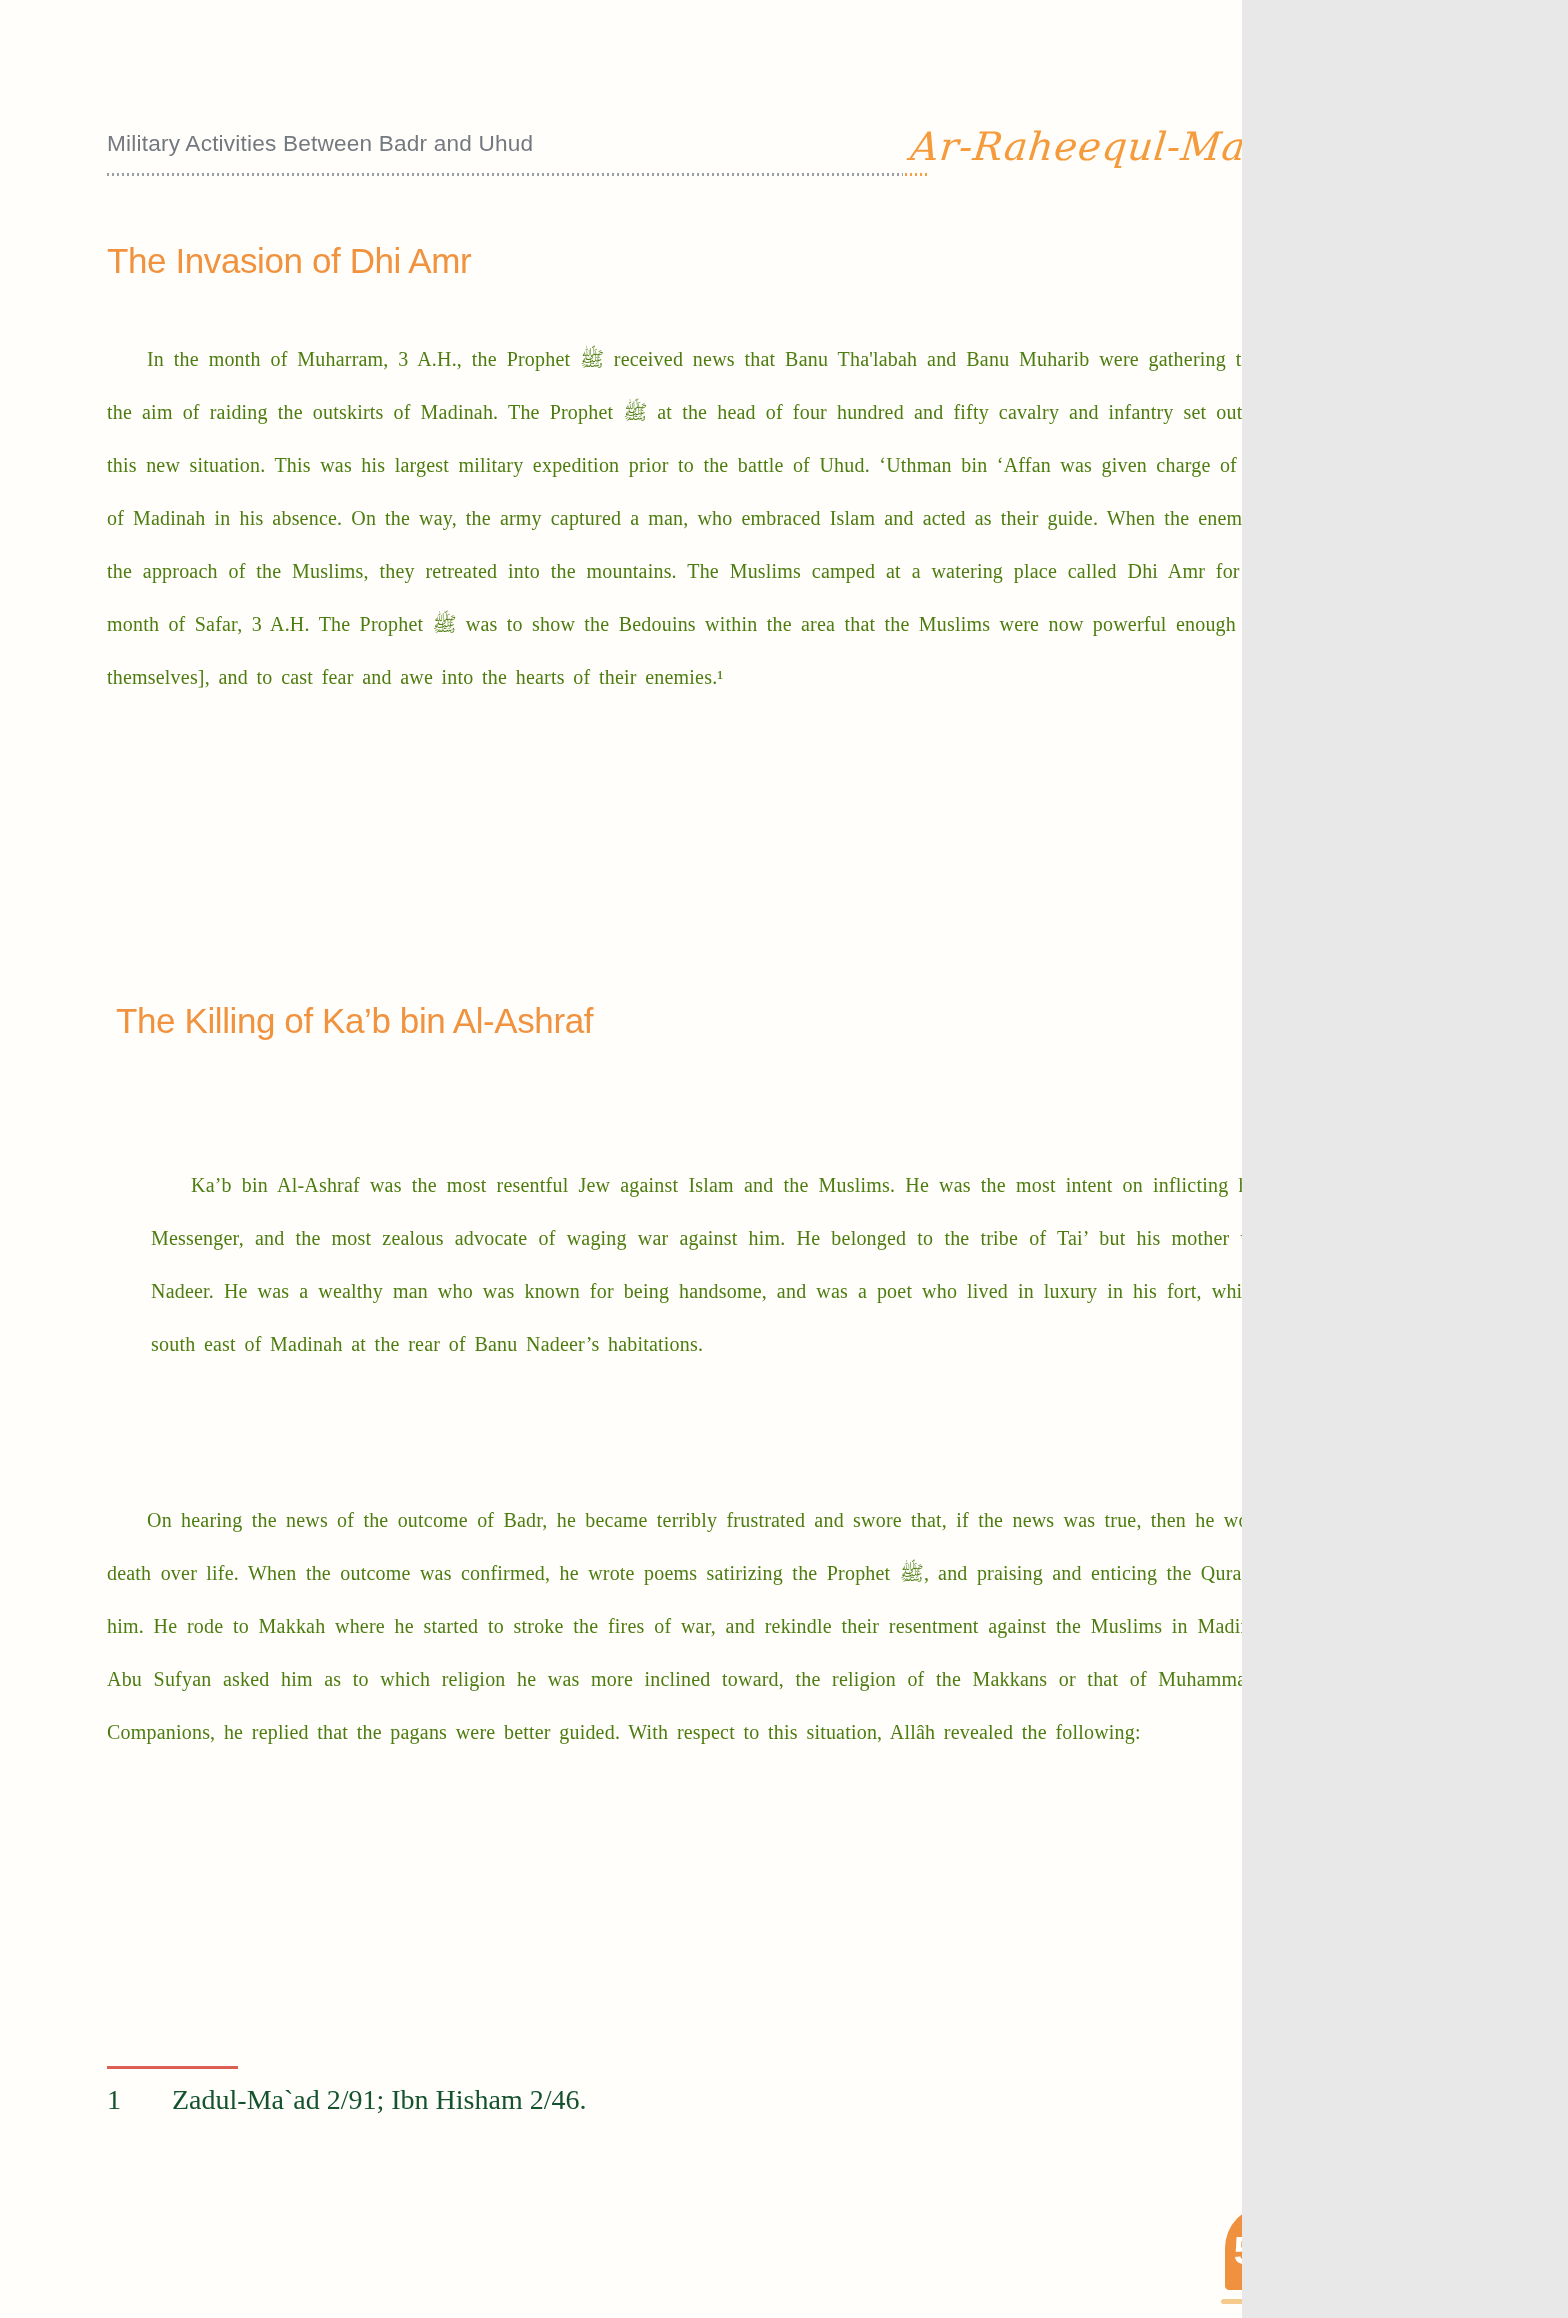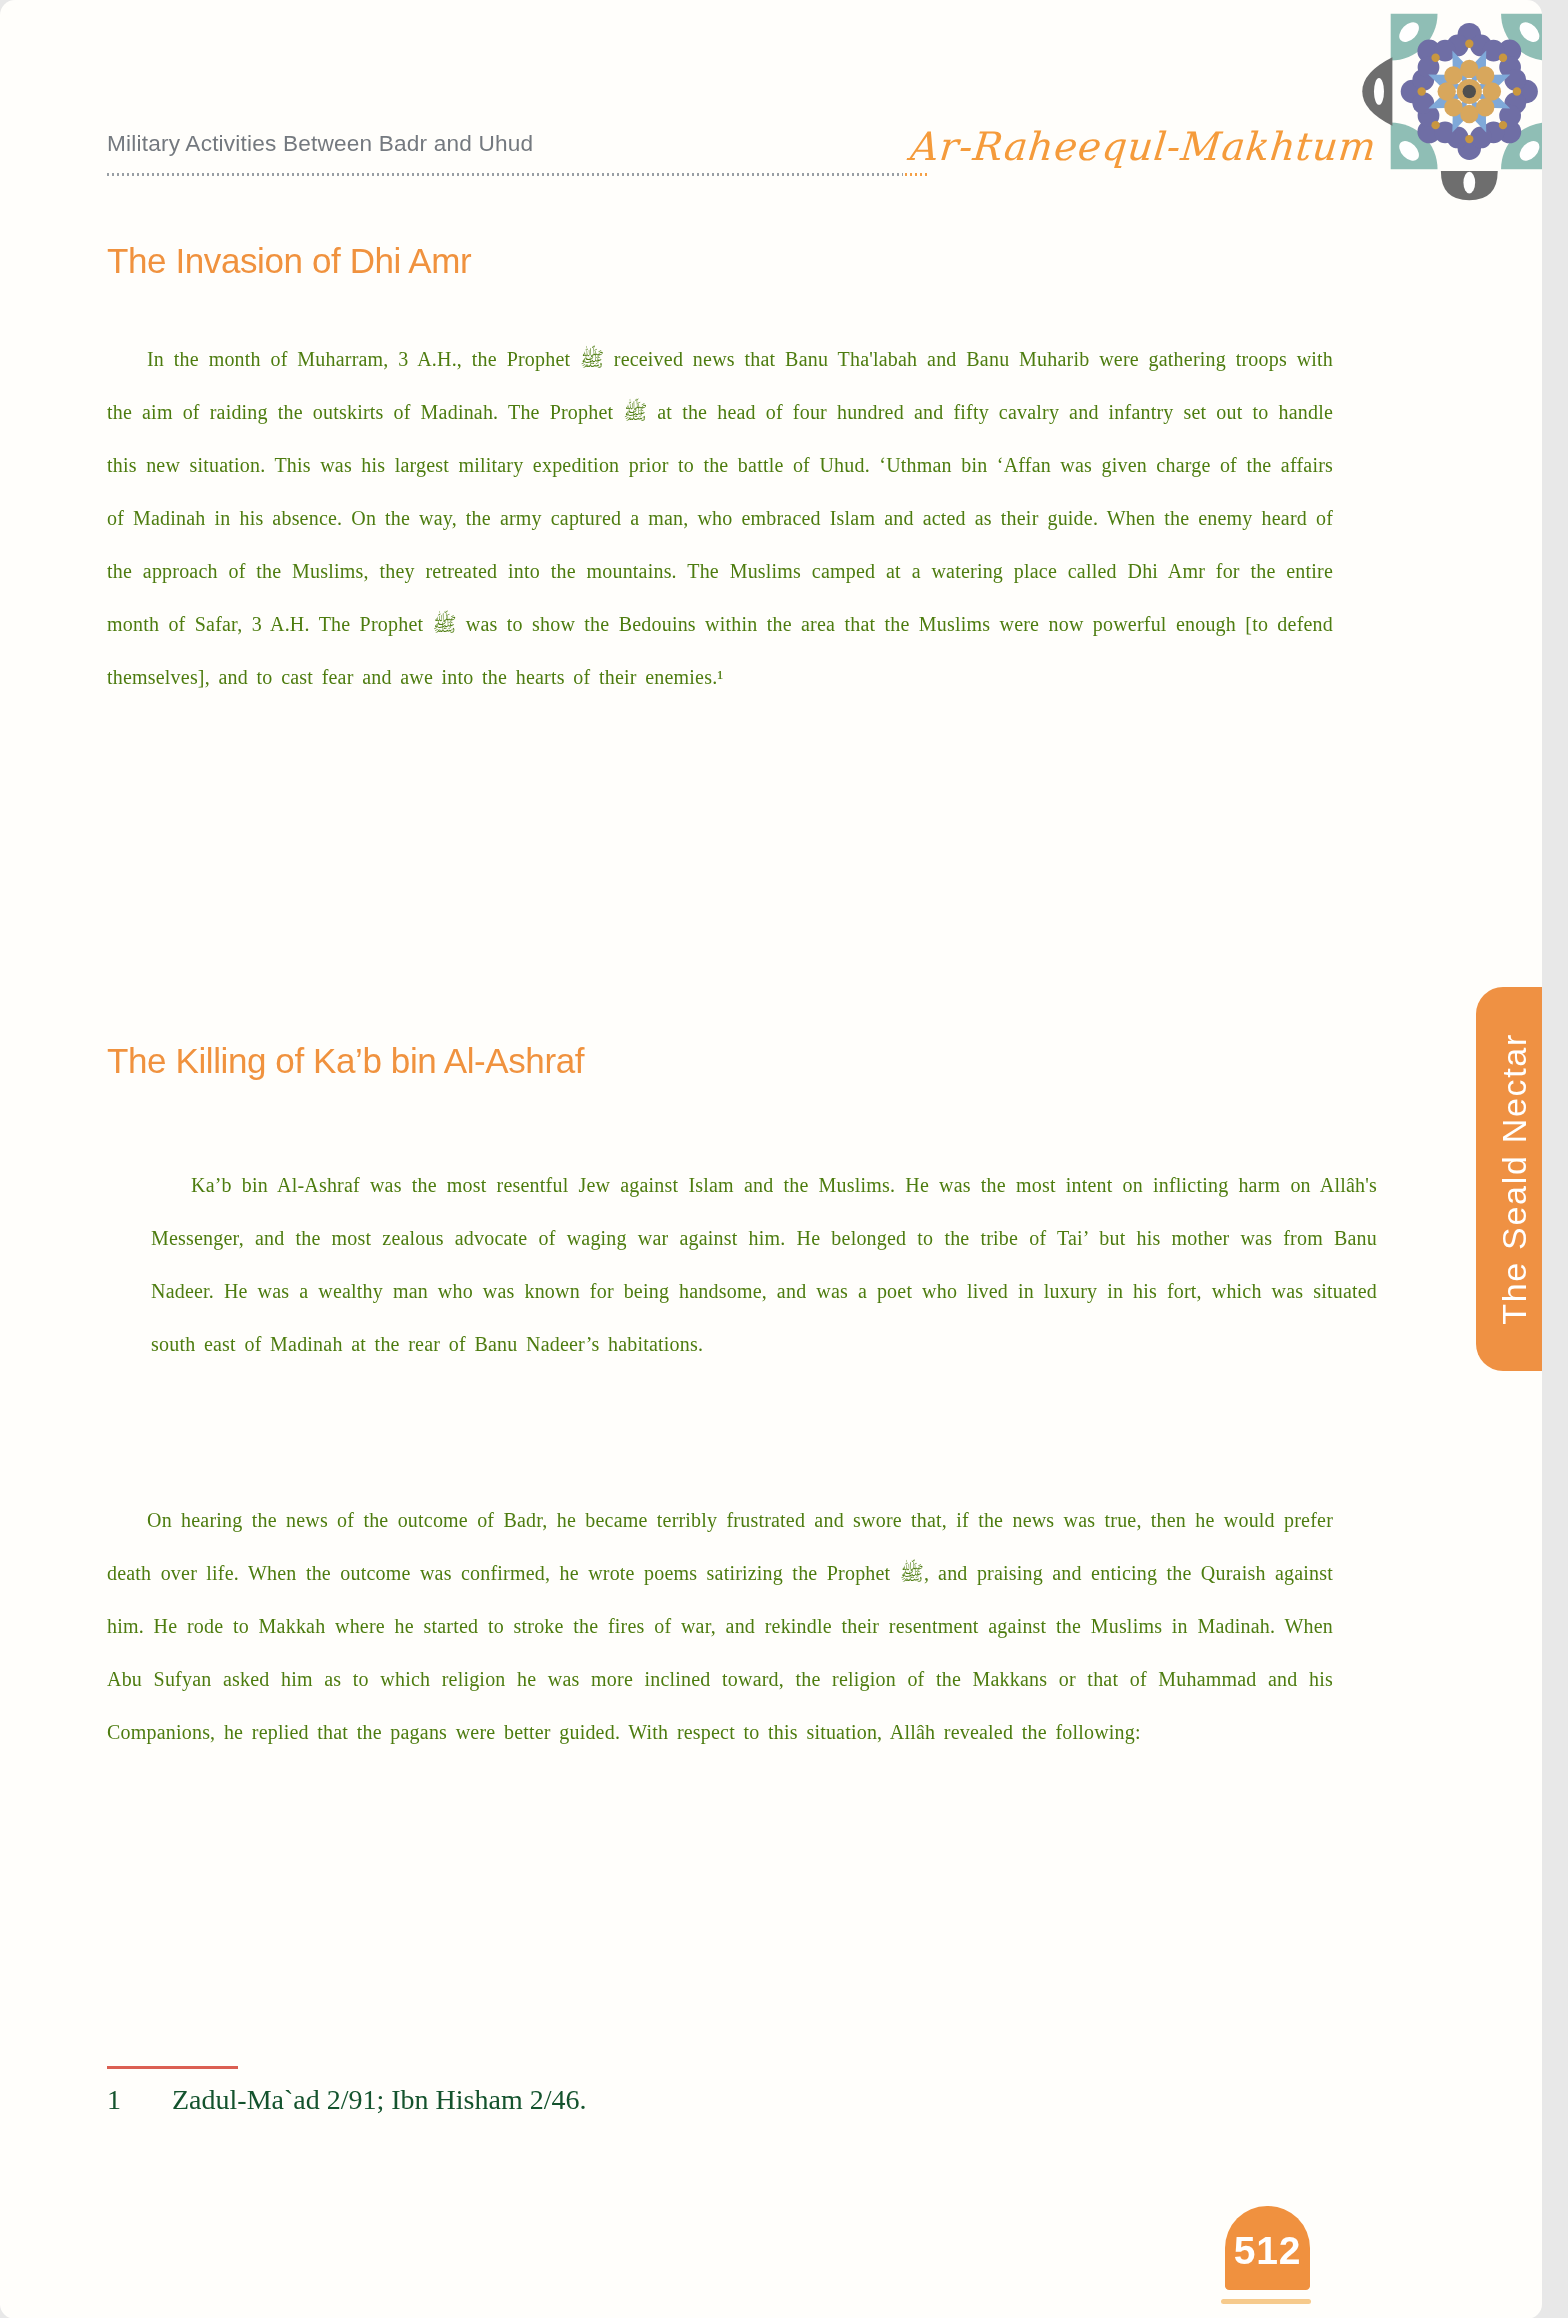--- a/index.html
+++ b/index.html
@@ -1,22 +1,21 @@
 <!DOCTYPE html>
 <html style="font-size:13.4px"><head>
 <meta charset="utf-8">
 <style>
   html,body { margin:0; padding:0; background:#e8e8e8; }
   .page {
     position:relative;
-    width:1542px; height:2319px;
+    width:1242px; height:2319px;
     background:#fffefb;
     overflow:hidden;
     font-family:"Liberation Serif", serif;
-    border-radius:15px;
   }
 
   
   .running-title {
     position:absolute; left:107px; top:131px;
     font-family:"Liberation Sans", sans-serif;
     font-size:22.6px; color:#74797f; letter-spacing:0.2px;
   }
   .leader-dots {
     position:absolute; left:107px; top:173px; width:796px; height:2.5px;
@@ -38,21 +37,21 @@
   .ornament { position:absolute; left:1357px; top:6.7px; }
 
   
   .section-heading {
     position:absolute; left:107px;
     font-family:"Liberation Sans", sans-serif;
     font-size:35px; font-weight:400; letter-spacing:-0.4px;
     color:#f0923e; margin:0; white-space:nowrap;
   }
   .h1 { top:241px; }
-  .h2 { top:1041px; }
+  .h2 { top:1001px;margin-left:9px; }
 
   .para {
     position:absolute; left:107px; width:1226px; margin:0;
     font-size:20px; line-height:53px; color:#4d7c0f;
     text-align:justify; text-indent:40px;
     word-spacing:3.4px; letter-spacing:0.2px;
   }
   .p1 { top:333px; }
   .p2 { top:1159px;margin-left:44px; }
   .p3 { top:1494px; }

